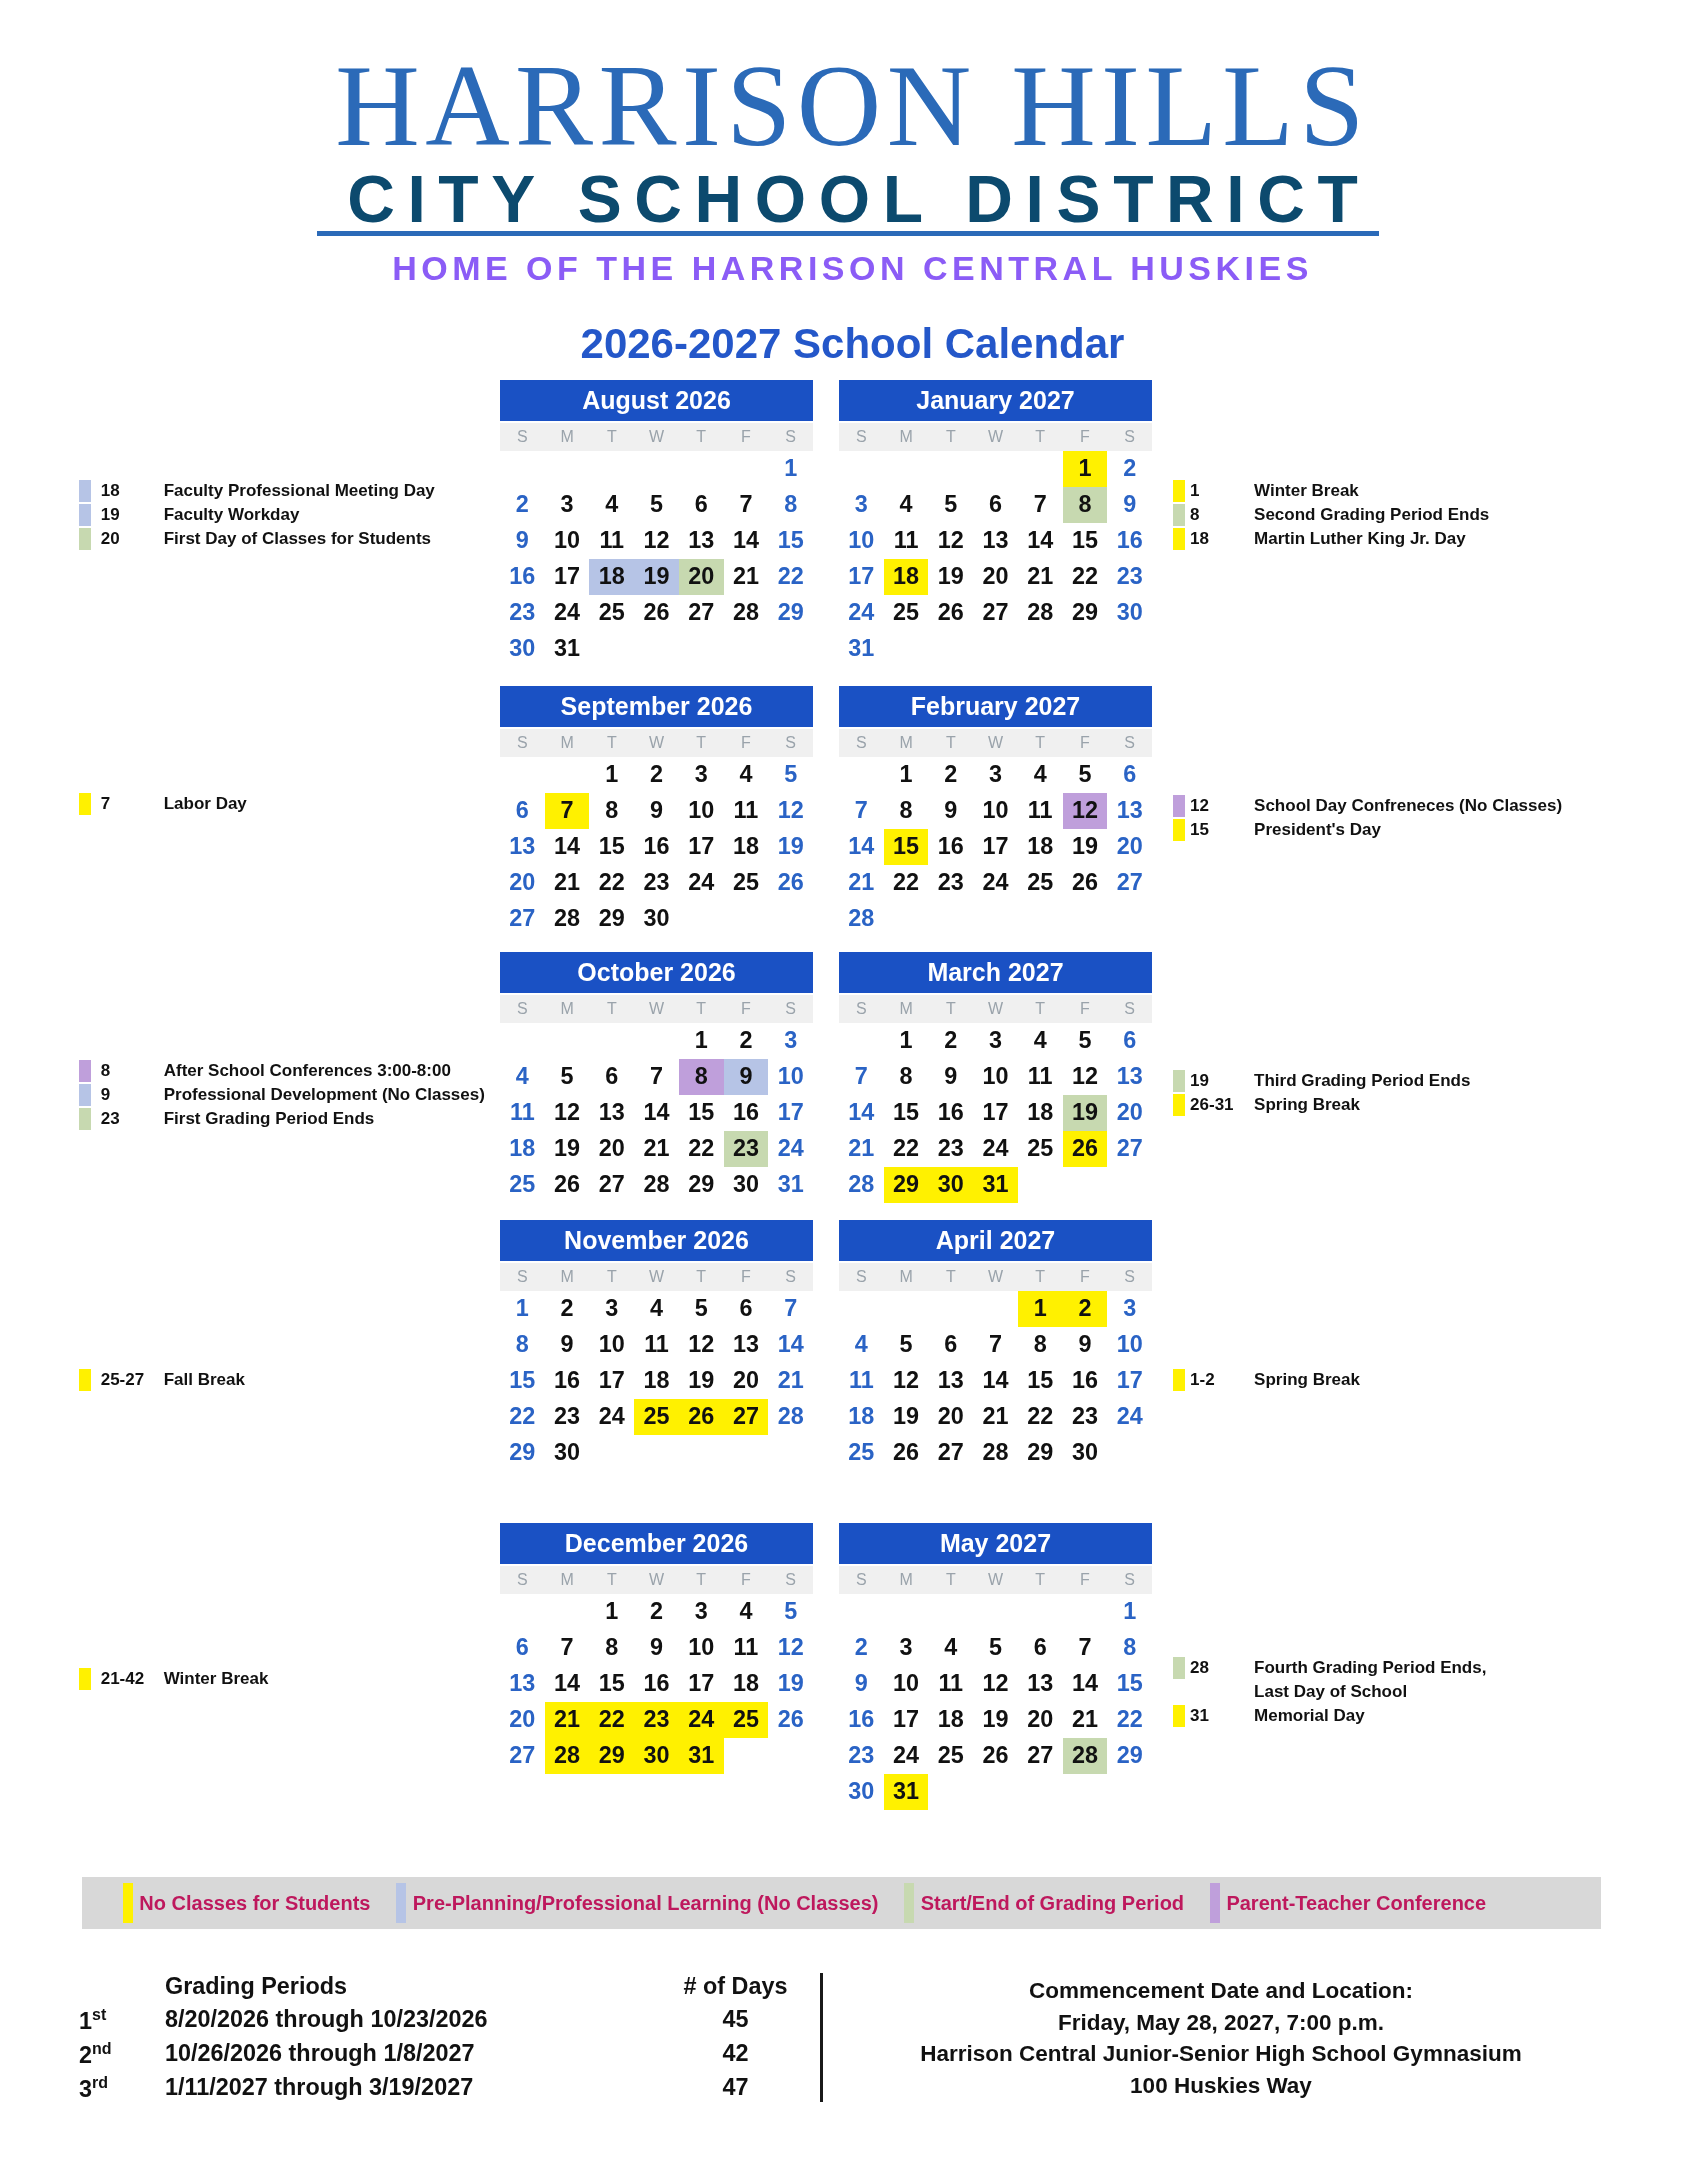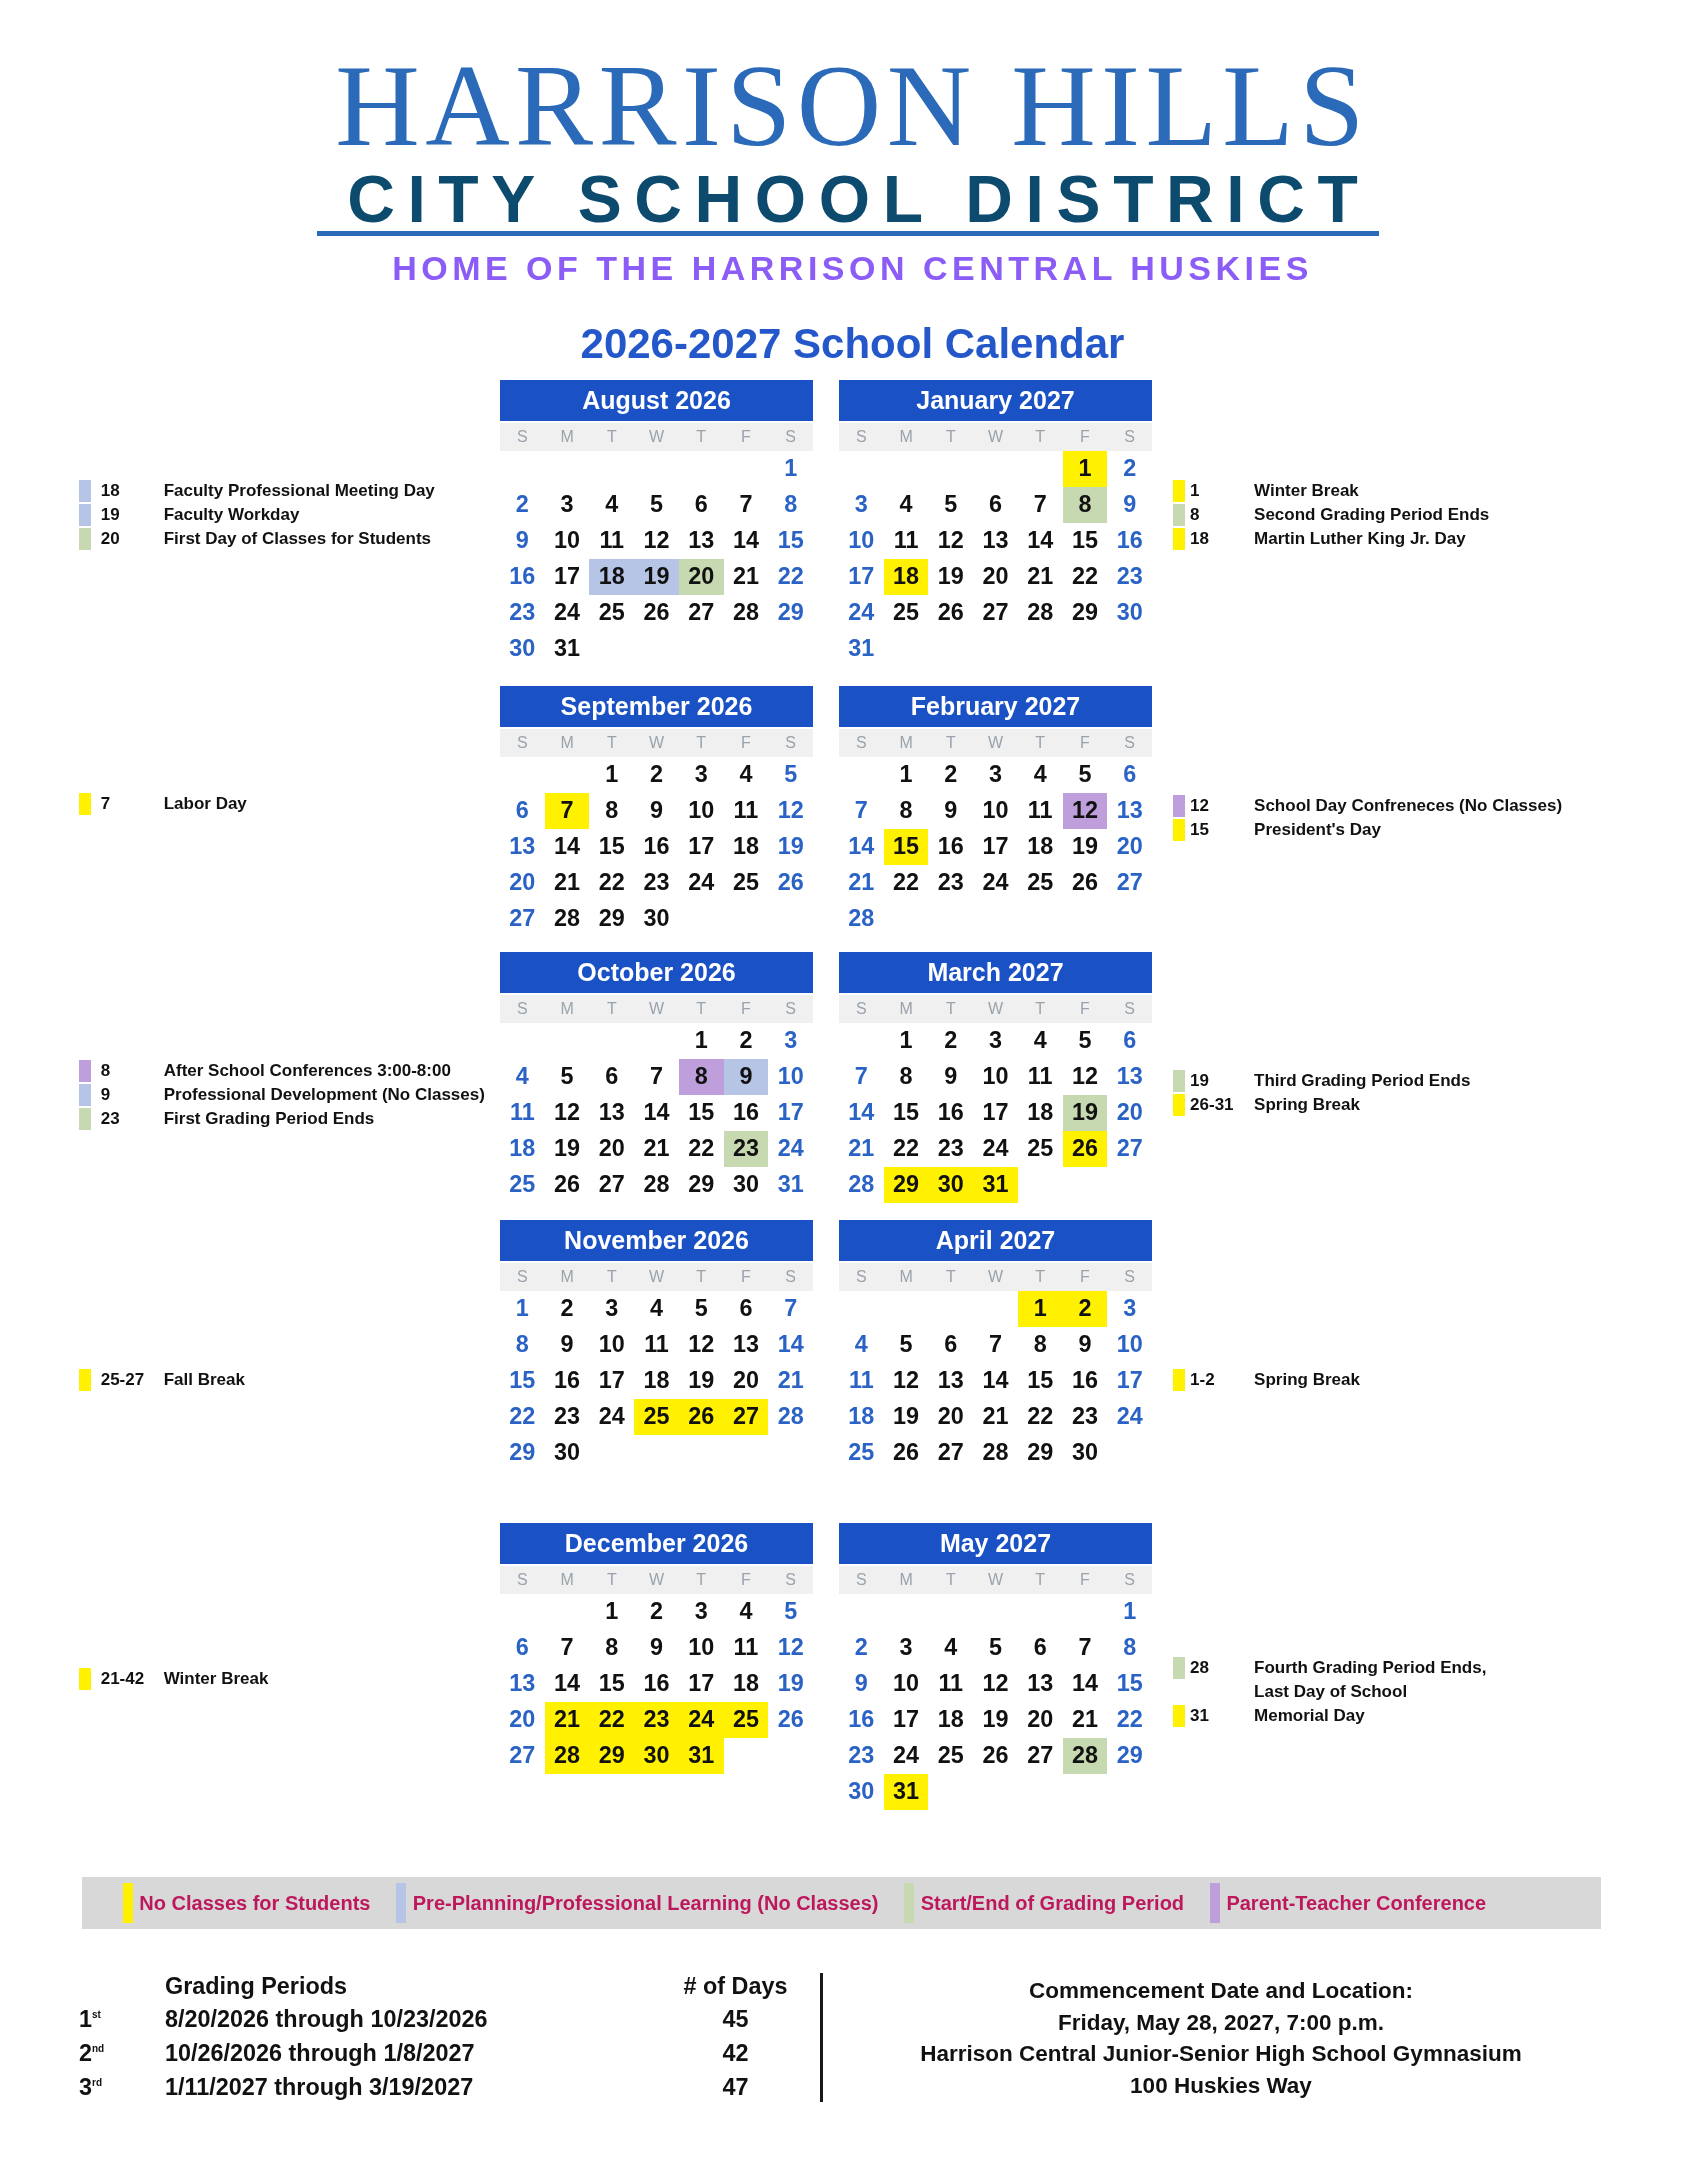--- a/index.html
+++ b/index.html
@@ -54,21 +54,21 @@
   .legend-bar{position:absolute;left:82px;top:1877px;width:1519px;height:52px;background:var(--legend-bar);
     display:flex;align-items:center;padding-left:41px;box-sizing:border-box;gap:26px;}
   .legend-item{display:flex;align-items:center;}
   .legend-marker{width:10px;height:40px;margin-right:6.3px;flex:none;}
   .legend-label{font-size:20px;font-weight:bold;color:#be185d;}
 
   
   .grading-title{position:absolute;left:165px;top:1973px;font-size:23.4px;font-weight:bold;}
   .days-header{position:absolute;left:677px;top:1973px;width:117px;text-align:center;font-size:23.4px;font-weight:bold;}
   .g-ord{position:absolute;left:79px;font-size:23.4px;font-weight:bold;}
-  .g-ord sup{font-size:10px;}
+  .g-ord sup{font-size:16px;}
   .g-range{position:absolute;left:165px;font-size:23.4px;font-weight:bold;white-space:nowrap;}
   .g-days{position:absolute;left:677px;width:117px;text-align:center;font-size:23.4px;font-weight:bold;}
   .footer-divider{position:absolute;left:820px;top:1973px;width:2.7px;height:162px;background:#191919;}
   .commencement{position:absolute;left:896px;top:1975px;width:650px;text-align:center;
     font-size:22.5px;font-weight:bold;line-height:31.5px;}
 </style>
 </head>
 <body>
 
 <div class="page">

